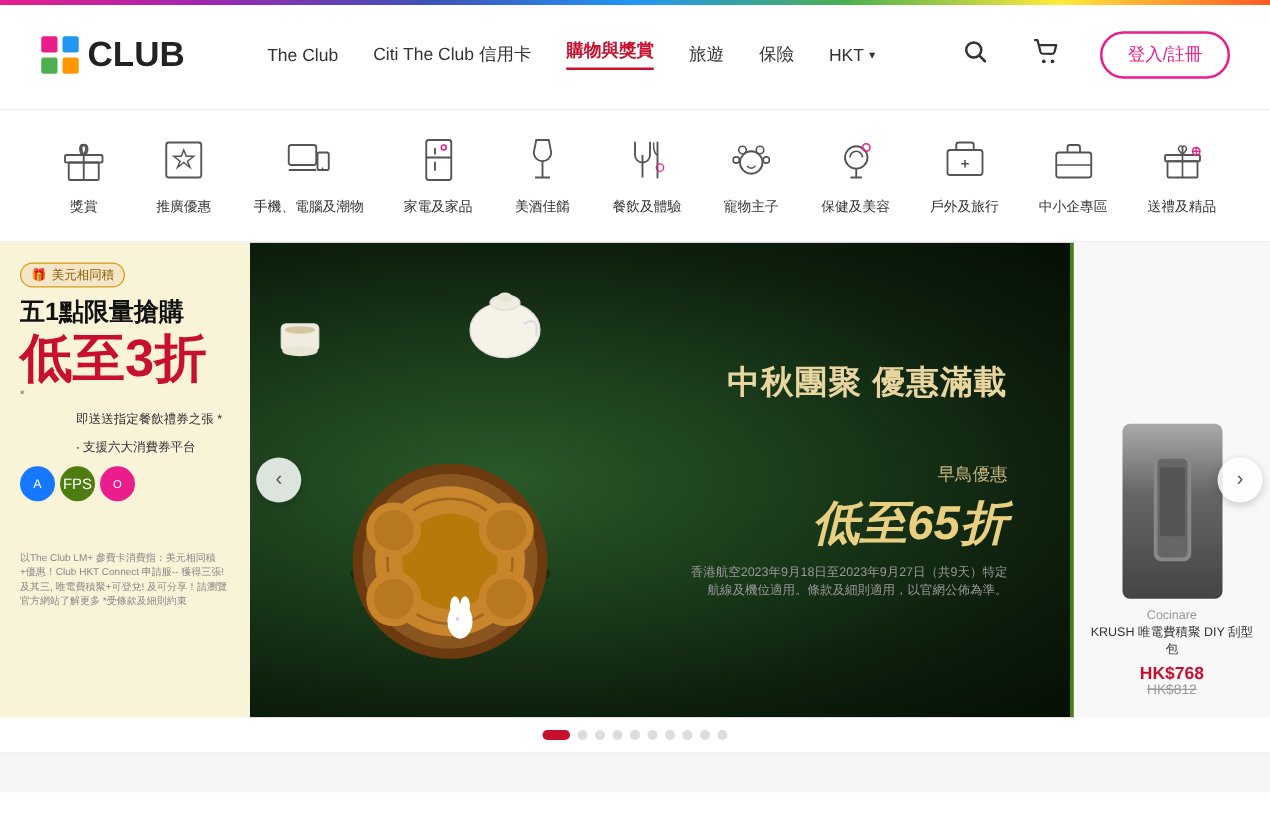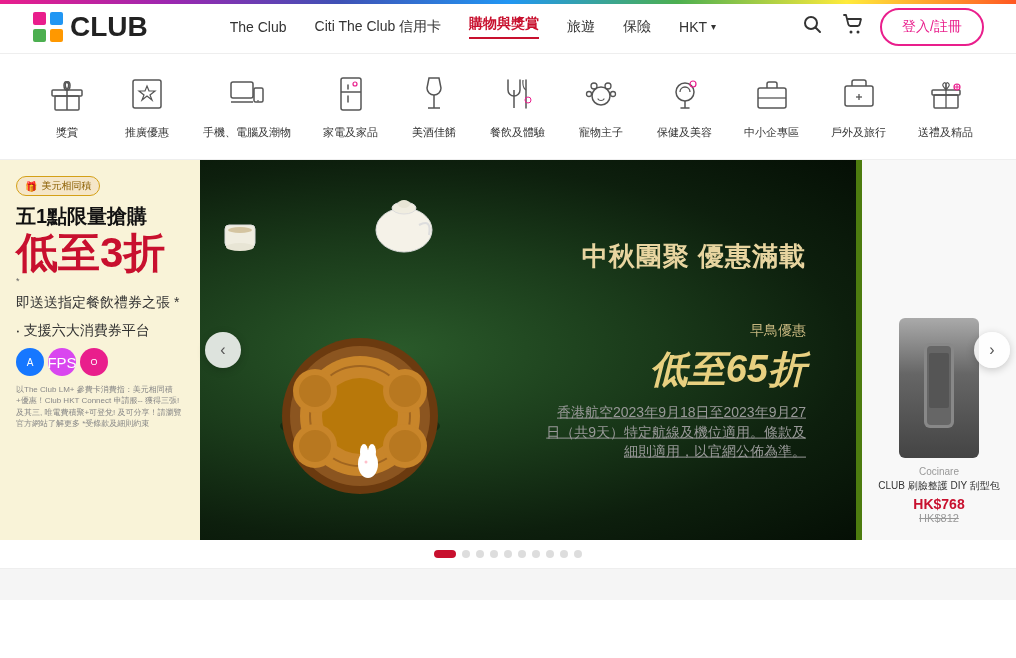--- a/index.html
+++ b/index.html
@@ -4,21 +4,21 @@
   <style>
     * { box-sizing: border-box; margin: 0; padding: 0; }
     body { font-family: 'Arial', sans-serif; background: #fff; overflow-x: hidden; }
 
     
     .header {
       display: flex;
       align-items: center;
       justify-content: space-between;
       padding: 0 32px;
-      height: 54px;
+      height: 88px;
       border-bottom: 1px solid #eee;
       position: relative;
     }
     .header::before {
       content: '';
       position: absolute;
       top: 0; left: 0; right: 0;
       height: 4px;
       background: linear-gradient(to right, #e91e8c, #9c27b0, #3f51b5, #2196f3, #4caf50, #ffeb3b, #ff5722);
     }
@@ -61,21 +61,21 @@
       color: #333;
       font-size: 14px;
       justify-content: center;
     }
     .nav-dropdown .chevron {
       font-size: 10px;
     }
     .header-actions {
       display: flex;
       align-items: center;
-      gap: 12px;
+      gap: 28px;
     }
     .icon-btn {
       background: none;
       border: none;
       cursor: pointer;
       font-size: 20px;
       color: #333;
       padding: 4px;
     }
     .login-btn {
@@ -176,43 +176,45 @@
       color: #c8102e;
       line-height: 1;
       margin-bottom: 2px;
     }
     .promo-note {
       font-size: 9px;
       color: #666;
       margin-bottom: 8px;
     }
     .promo-sub {
-      font-size: 14px;
+      font-size: 10px;
       color: #333;
       margin-bottom: 8px;
+      margin-left: 45px;
     }
     .promo-logos {
       display: flex;
       gap: 4px;
       margin-bottom: 8px;
     }
     .promo-logo-placeholder {
       width: 28px;
       height: 28px;
       border-radius: 50%;
       background: #ddd;
       display: flex;
       align-items: center;
       justify-content: center;
       font-size: 14px;
     }
     .promo-footer-text {
       font-size: 8px;
       color: #888;
       line-height: 1.4;
+      margin-top: 32px;
     }
 
     
     .main-banner {
       flex: 1;
       height: 100%;
       position: relative;
       overflow: hidden;
     }
     .banner-img-mock {
@@ -258,25 +260,24 @@
       margin-bottom: 4px;
       margin-top: 48px;
     }
     .banner-discount {
       font-size: 38px;
       color: #e8d080;
       font-weight: 900;
       font-style: italic;
     }
     .banner-small {
-      font-size: 14px;
+      font-size: 10px;
       color: #999;
       margin-top: 8px;
       line-height: 1.4;
-      text-decoration: underline;
     }
 
     
     .slider-arrow {
       position: absolute;
       top: 50%;
       transform: translateY(-50%);
       width: 36px;
       height: 36px;
       background: rgba(255,255,255,0.85);
@@ -298,21 +299,21 @@
     .right-product {
       width: 160px;
       min-width: 160px;
       height: 100%;
       background: #f8f8f8;
       display: flex;
       flex-direction: column;
       align-items: center;
       justify-content: flex-end;
       padding: 16px 12px;
-      border-left: 6px solid #4d7c0f;
+      border-left: 3px solid #4d7c0f;
     }
     .product-img-mock {
       width: 80px;
       height: 140px;
       background: linear-gradient(180deg, #888 0%, #555 100%);
       border-radius: 8px;
       margin-bottom: 8px;
     }
     .product-brand {
       font-size: 10px;
@@ -514,38 +515,38 @@
         <path d="M16 34h8" stroke="#555" stroke-width="1.5" stroke-linecap="round"></path>
         <circle cx="28" cy="10" r="3" stroke="#e91e8c" stroke-width="1.2"></circle>
       </svg>
     </div>
     <span class="cat-label">保健及美容</span>
   </div>
 
   <div class="cat-item">
     <div class="cat-icon">
       <svg class="cat-svg" viewBox="0 0 40 40" fill="none">
-        <rect x="6" y="14" width="28" height="20" rx="2" stroke="#555" stroke-width="1.5"></rect>
-        <path d="M15 14v-4a2 2 0 012-2h6a2 2 0 012 2v4" stroke="#555" stroke-width="1.5"></path>
-        <line x1="6" y1="24" x2="34" y2="24" stroke="#555" stroke-width="1.3"></line>
-      </svg>
-    </div>
-    <span class="cat-label">中小企專區</span>
-  </div>
-
-  <div class="cat-item">
-    <div class="cat-icon">
-      <svg class="cat-svg" viewBox="0 0 40 40" fill="none">
         <rect x="6" y="12" width="28" height="20" rx="2" stroke="#555" stroke-width="1.5"></rect>
         <path d="M13 12V8a2 2 0 012-2h10a2 2 0 012 2v4" stroke="#555" stroke-width="1.5"></path>
         <line x1="20" y1="20" x2="20" y2="26" stroke="#555" stroke-width="1.3"></line>
         <line x1="17" y1="23" x2="23" y2="23" stroke="#555" stroke-width="1.3"></line>
       </svg>
     </div>
     <span class="cat-label">戶外及旅行</span>
+  </div>
+
+  <div class="cat-item">
+    <div class="cat-icon">
+      <svg class="cat-svg" viewBox="0 0 40 40" fill="none">
+        <rect x="6" y="14" width="28" height="20" rx="2" stroke="#555" stroke-width="1.5"></rect>
+        <path d="M15 14v-4a2 2 0 012-2h6a2 2 0 012 2v4" stroke="#555" stroke-width="1.5"></path>
+        <line x1="6" y1="24" x2="34" y2="24" stroke="#555" stroke-width="1.3"></line>
+      </svg>
+    </div>
+    <span class="cat-label">中小企專區</span>
   </div>
 
   <div class="cat-item">
     <div class="cat-icon">
       <svg class="cat-svg" viewBox="0 0 40 40" fill="none">
         <rect x="6" y="16" width="28" height="5" rx="1" stroke="#555" stroke-width="1.5"></rect>
         <rect x="8" y="21" width="24" height="13" rx="1" stroke="#555" stroke-width="1.5"></rect>
         <line x1="20" y1="16" x2="20" y2="34" stroke="#555" stroke-width="1.3"></line>
         <path d="M20 16c-2-3-5-5-2-7s2 7 2 7" stroke="#555" stroke-width="1.2"></path>
         <path d="M20 16c2-3 5-5 2-7s-2 7-2 7" stroke="#555" stroke-width="1.2"></path>
@@ -566,21 +567,21 @@
         <span>🎁</span>
         <span>美元相同積</span>
       </div>
       <div class="promo-title-big">五1點限量搶購</div>
       <div class="promo-discount">低至3折</div>
       <div class="promo-note">*</div>
       <div class="promo-sub">即送送指定餐飲禮券之張 *</div>
       <div class="promo-sub">‧ 支援六大消費券平台</div>
       <div class="promo-logos">
         <div class="promo-logo-placeholder" style="background:#1677ff;color:#fff;font-size:10px;">A</div>
-        <div class="promo-logo-placeholder" style="background:#d946ef;color:#fff;font-size:15px;">FPS</div>
+        <div class="promo-logo-placeholder" style="background:#4d7c0f;color:#fff;font-size:12px;">FPS</div>
         <div class="promo-logo-placeholder" style="background:#e91e8c;color:#fff;font-size:9px;">O</div>
       </div>
       <div class="promo-footer-text">以The Club LM+ 參費卡消費指：美元相同積+優惠！Club HKT Connect 申請服-- 獲得三張! 及其三, 唯電費積聚+可登兌! 及可分享！請瀏覽官方網站了解更多 *受條款及細則約束</div>
     </div>
 
     <div class="main-banner">
       <div class="banner-img-mock">
 
         <div class="mooncake-scene">
 
@@ -640,21 +641,21 @@
     <div class="right-product">
 
       <div class="product-img-mock" style="background: linear-gradient(180deg, #aaa 0%, #666 40%, #444 100%); border-radius:6px; display:flex; align-items:center; justify-content:center;">
         <svg width="60" height="100" viewBox="0 0 60 100">
           <rect x="15" y="5" width="30" height="85" rx="6" fill="#888"></rect>
           <rect x="18" y="8" width="24" height="79" rx="4" fill="#666"></rect>
           <rect x="20" y="15" width="20" height="55" rx="2" fill="#555"></rect>
         </svg>
       </div>
       <div class="product-brand">Cocinare</div>
-      <div class="product-name">CLUB 刷臉整護 DIY 刮型包</div>
+      <div class="product-name">KRUSH 唯電費積聚 DIY 刮型包</div>
       <div class="product-price">HK$768</div>
       <div class="product-price-orig">HK$812</div>
     </div>
   </div>
 
   <button class="slider-arrow left">‹</button>
   <button class="slider-arrow right">›</button>
 </section>
 
 <div class="slider-dots">

